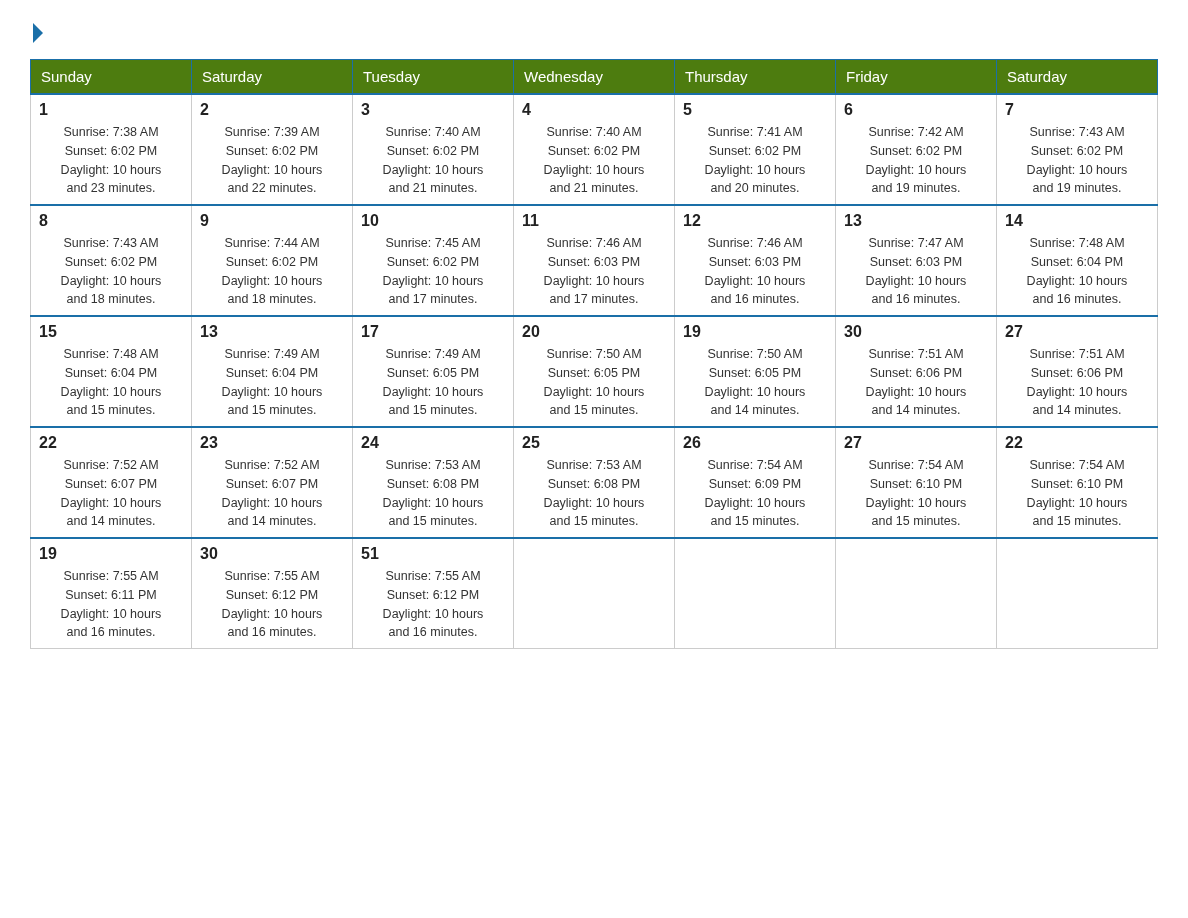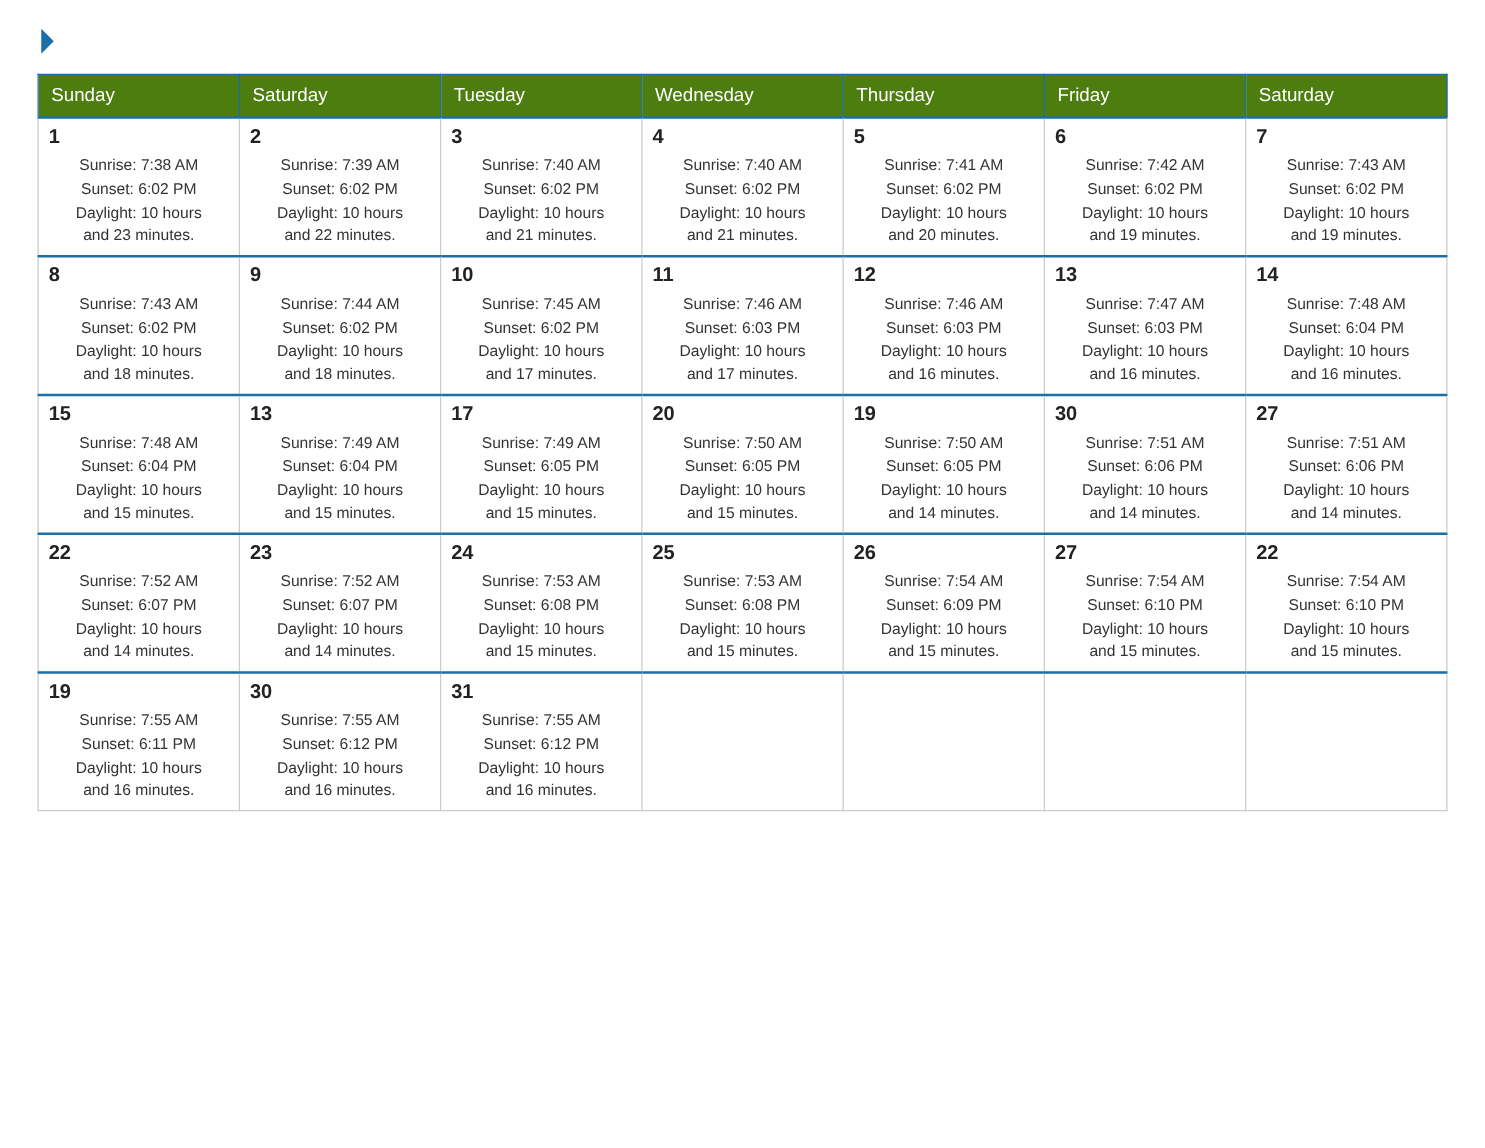--- a/index.html
+++ b/index.html
@@ -409,21 +409,21 @@
         <td>
           <span class="day-number">30</span>
           <div class="day-info">
             Sunrise: 7:55 AM<br>
             Sunset: 6:12 PM<br>
             Daylight: 10 hours<br>
             and 16 minutes.
           </div>
         </td>
         <td>
-          <span class="day-number">31</span>
+          <span class="day-number">51</span>
           <div class="day-info">
             Sunrise: 7:55 AM<br>
             Sunset: 6:12 PM<br>
             Daylight: 10 hours<br>
             and 16 minutes.
           </div>
         </td>
         <td class="empty-cell"></td>
         <td class="empty-cell"></td>
         <td class="empty-cell"></td>

